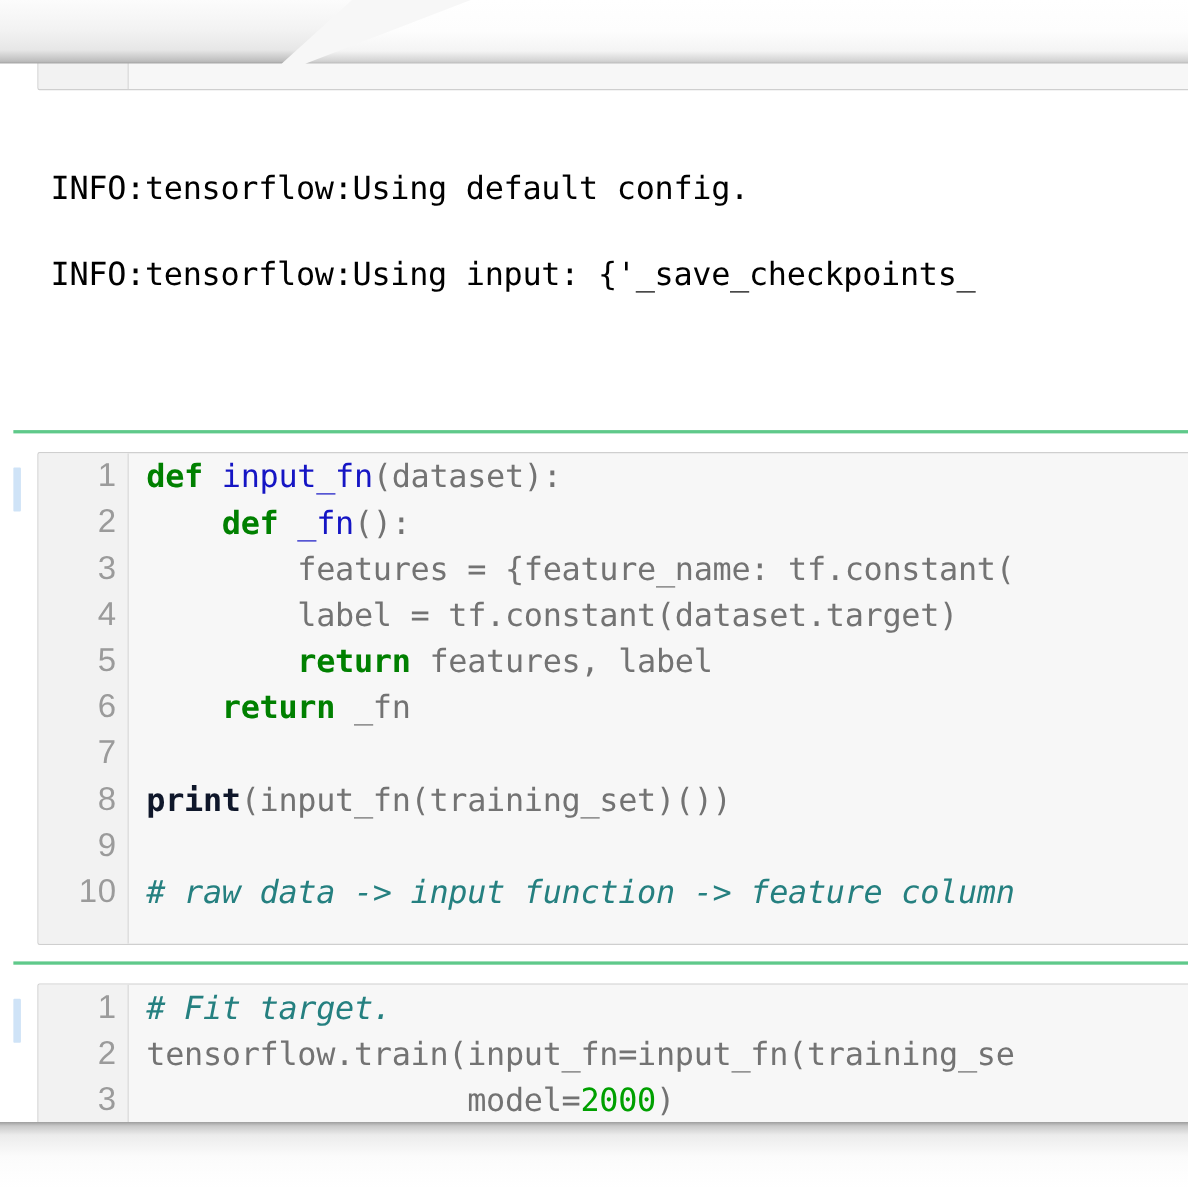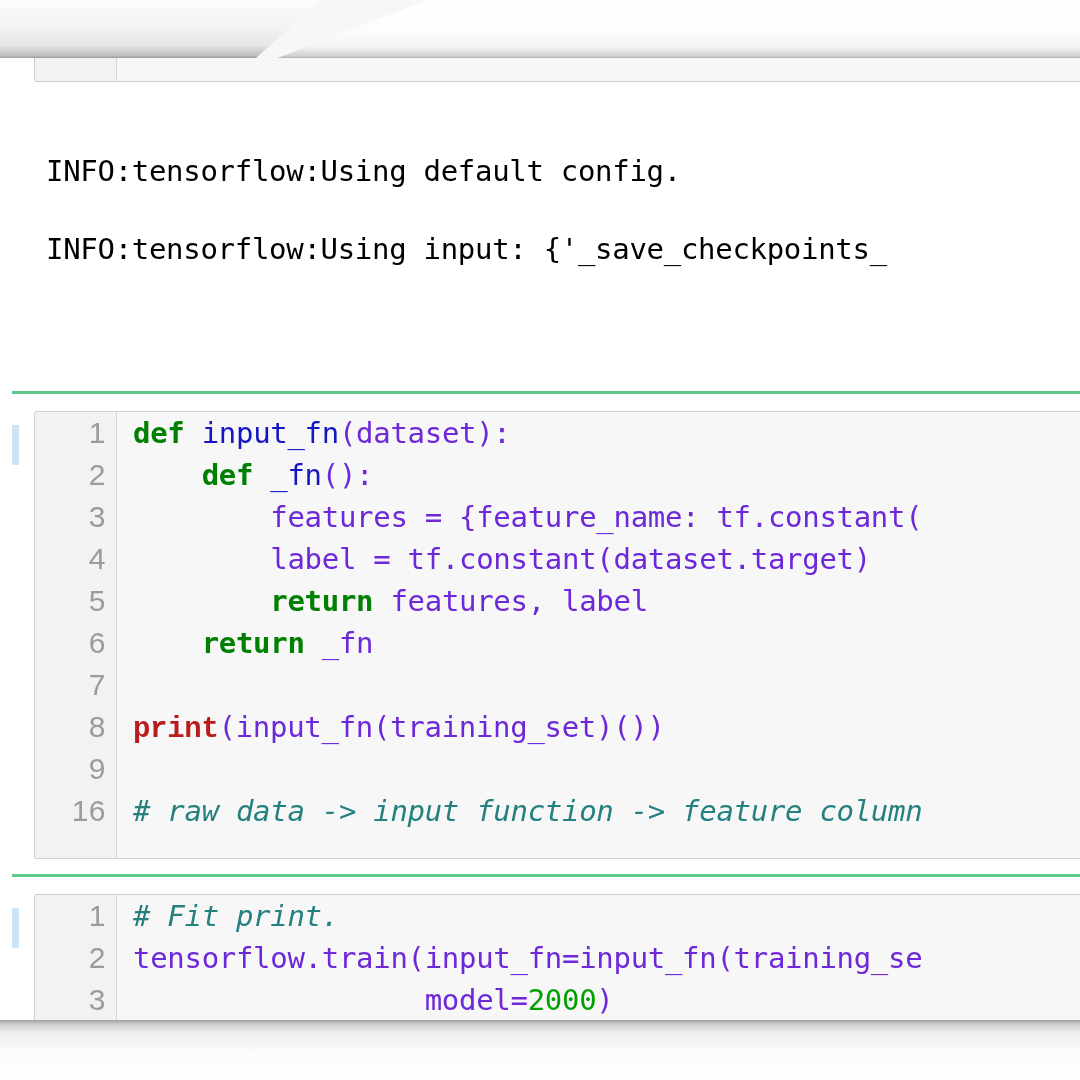--- a/index.html
+++ b/index.html
@@ -83,25 +83,25 @@
     line-height: 42px;
     font-family: "DejaVu Sans Mono", monospace;
     font-size: 29px;
     color: #1a1a1a;
     white-space: pre;
     letter-spacing: -0.3px;
   }
 
   
   .tk-kw      { color: #008000; font-weight: bold; }
-  .tk-builtin { color: #b91c1c; font-weight: bold; font-family: Liberation Mono, monospace; }
+  .tk-builtin { color: #0f172a; font-weight: bold; }
   .tk-fname   { color: #1515c4; }
   .tk-comment { color: #258080; font-style: italic; }
   .tk-num     { color: #00a000; }
-  .tk-plain   { color: #6d28d9; }
+  .tk-plain   { color: #737373; }
 
   
   #cell-top {
     top: -38px;
     height: 120px;
   }
   #cell-top .gutter .lnum { line-height: 42px; }
 
   
   .output {
@@ -213,36 +213,36 @@
       <div class="gutter">
         <span class="lnum">1</span>
         <span class="lnum">2</span>
         <span class="lnum">3</span>
         <span class="lnum">4</span>
         <span class="lnum">5</span>
         <span class="lnum">6</span>
         <span class="lnum">7</span>
         <span class="lnum">8</span>
         <span class="lnum">9</span>
-        <span class="lnum">16</span>
+        <span class="lnum">10</span>
       </div>
       <div class="code"><span class="cline"><span class="tk-kw">def</span><span class="tk-plain"> </span><span class="tk-fname">input_fn</span><span class="tk-plain">(dataset):</span></span><span class="cline"><span class="tk-plain">    </span><span class="tk-kw">def</span><span class="tk-plain"> </span><span class="tk-fname">_fn</span><span class="tk-plain">():</span></span><span class="cline"><span class="tk-plain">        features = {feature_name: tf.constant(</span></span><span class="cline"><span class="tk-plain">        label = tf.constant(dataset.target)</span></span><span class="cline"><span class="tk-plain">        </span><span class="tk-kw">return</span><span class="tk-plain"> features, label</span></span><span class="cline"><span class="tk-plain">    </span><span class="tk-kw">return</span><span class="tk-plain"> _fn</span></span><span class="cline"><span class="tk-plain"></span></span><span class="cline"><span class="tk-builtin">print</span><span class="tk-plain">(input_fn(training_set)())</span></span><span class="cline"><span class="tk-plain"></span></span><span class="cline"><span class="tk-comment"># raw data -&gt; input function -&gt; feature column</span></span></div>
     </div>
 
     <div class="sep-green" style="top:874px;"></div>
 
     <div class="cell-marker" style="top:908px; height:40px;"></div>
 
     <div class="cell" id="cell-fit-model" style="top:894px; height:190px;">
       <div class="gutter">
         <span class="lnum">1</span>
         <span class="lnum">2</span>
         <span class="lnum">3</span>
       </div>
-      <div class="code"><span class="cline"><span class="tk-comment"># Fit print.</span></span><span class="cline"><span class="tk-plain">tensorflow.train(input_fn=input_fn(training_se</span></span><span class="cline"><span class="tk-plain">                 model=</span><span class="tk-num">2000</span><span class="tk-plain">)</span></span></div>
+      <div class="code"><span class="cline"><span class="tk-comment"># Fit target.</span></span><span class="cline"><span class="tk-plain">tensorflow.train(input_fn=input_fn(training_se</span></span><span class="cline"><span class="tk-plain">                 model=</span><span class="tk-num">2000</span><span class="tk-plain">)</span></span></div>
     </div>
 
   </div>
 
   <div id="overlay-top">
     <div class="slab-left"></div>
     <div class="slab-right"></div>
   </div>
 
   <div id="overlay-bottom"></div>

